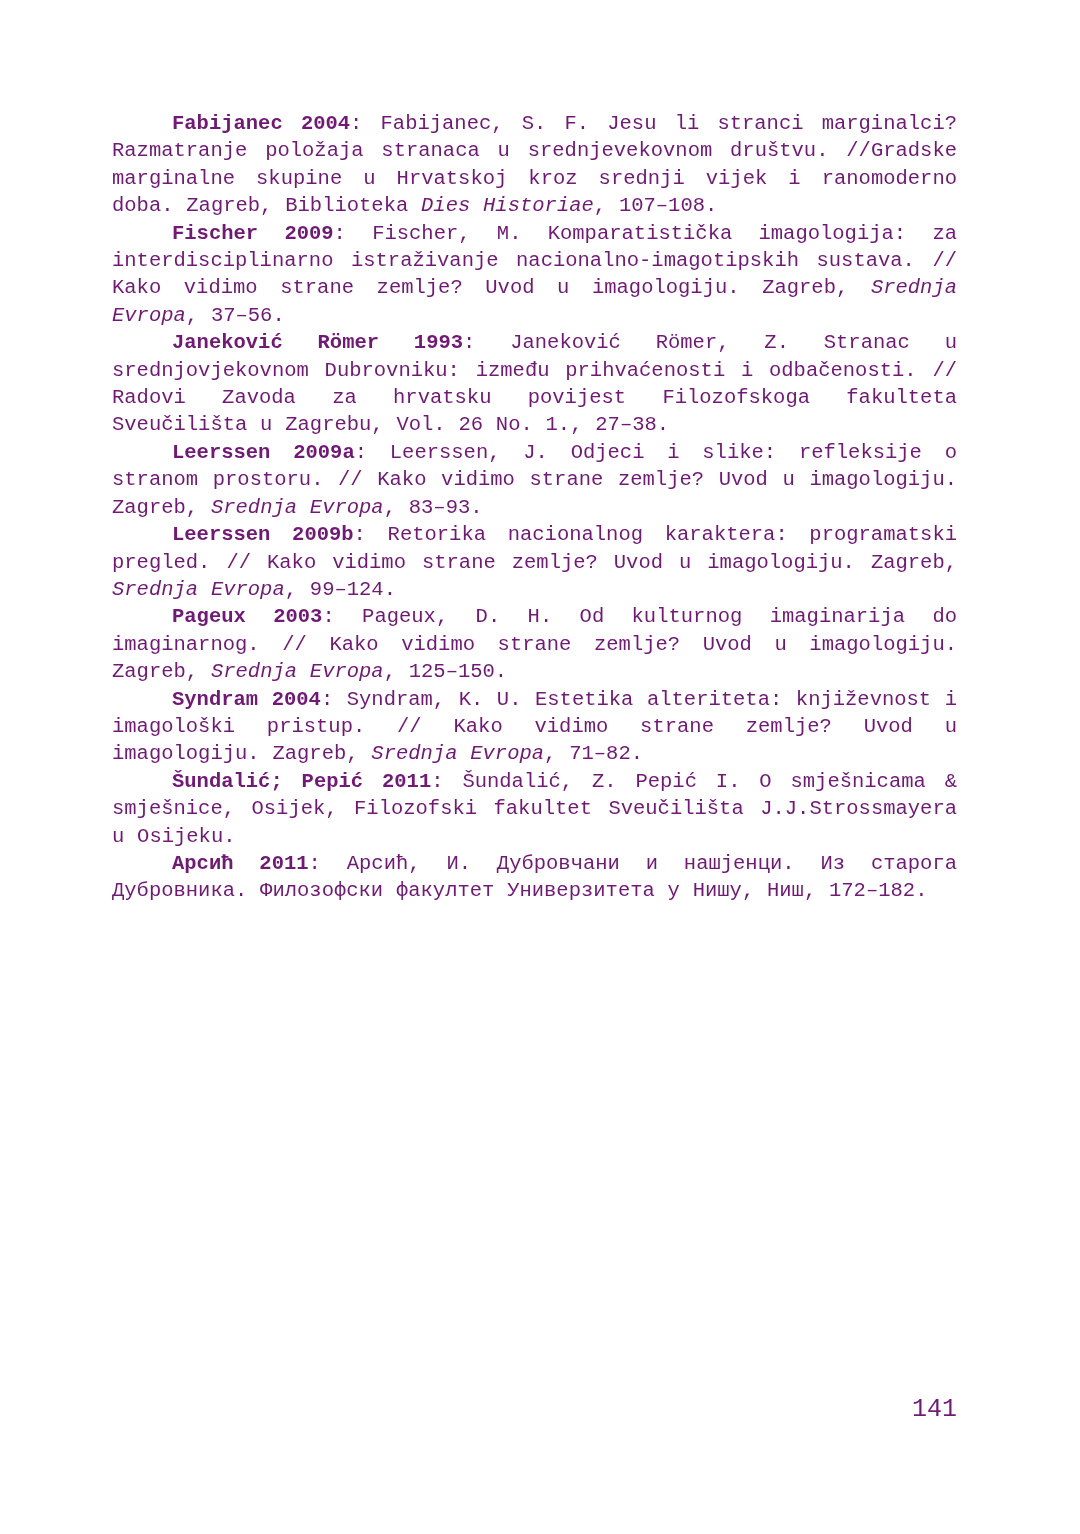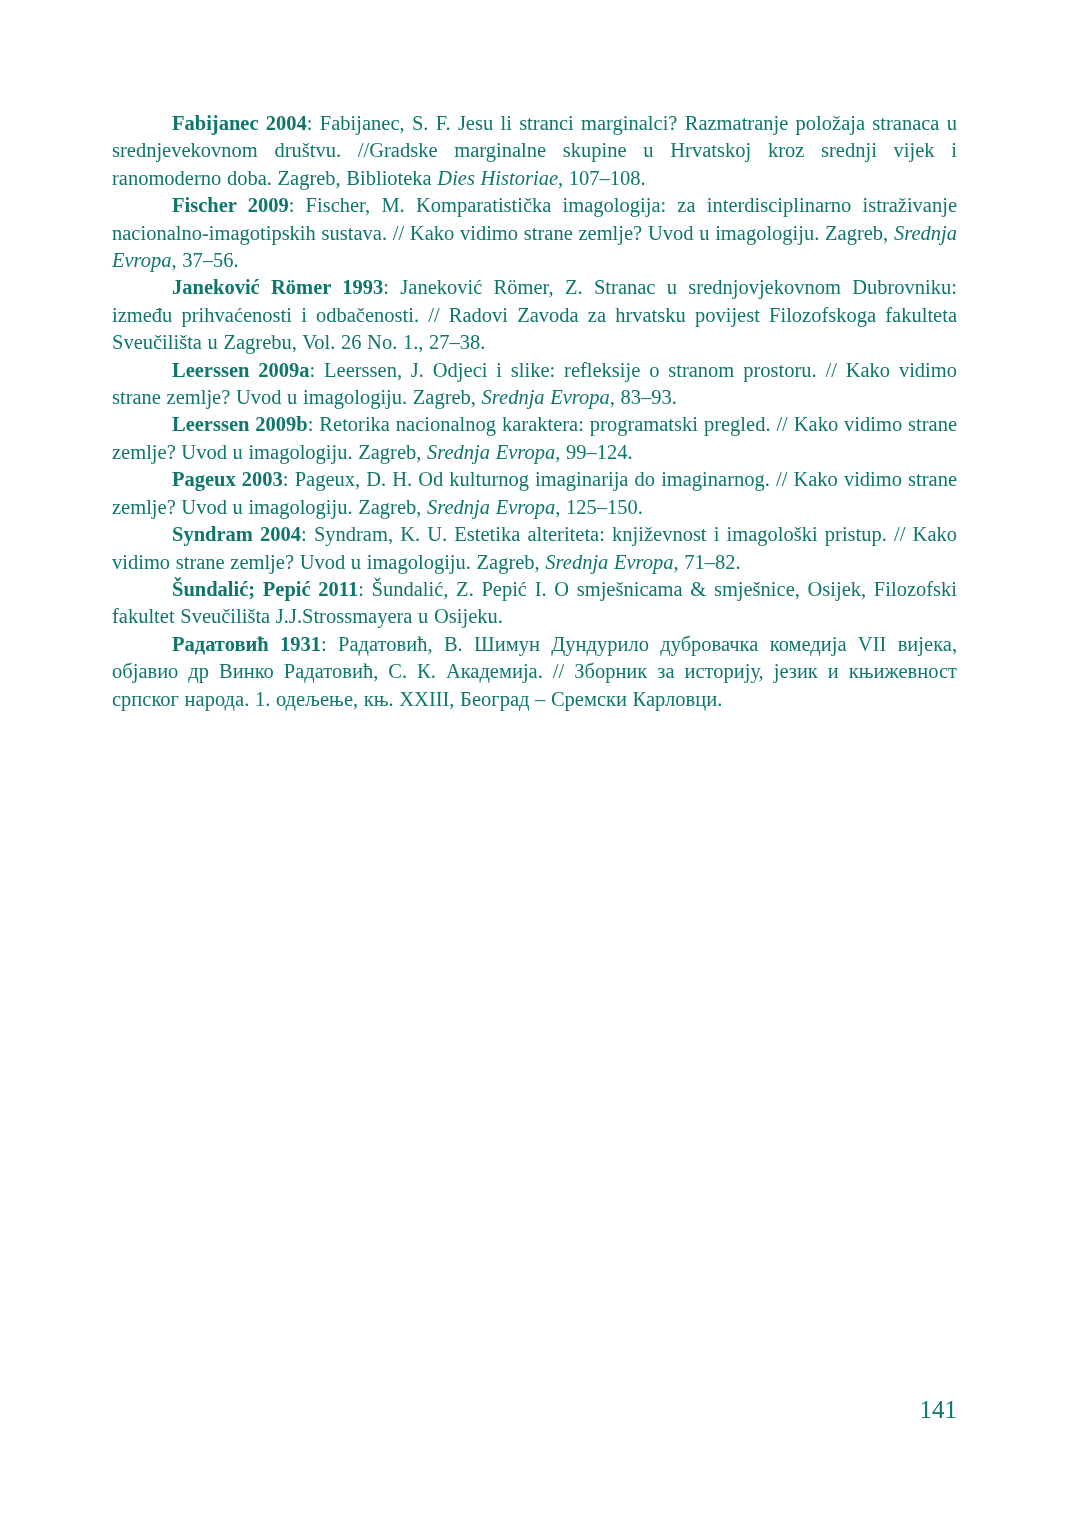--- a/index.html
+++ b/index.html
@@ -6,22 +6,22 @@
     margin: 0;
     padding: 0;
     background: #e8e8e8;
   }
   .page {
     position: relative;
     width: 1080px;
     height: 1534px;
     margin: 0 auto;
     background: #ffffff;
-    font-family: Liberation Serif, serif;
-    color: #0f766e;
+    font-family: Liberation Mono, monospace;
+    color: #701a75;
     overflow: hidden;
   }
   .content {
     position: absolute;
     left: 112px;
     top: 110px;
     width: 845px;
   }
   .entry {
     margin: 0;
@@ -50,16 +50,16 @@
 <div class="page">
   <div class="content" id="references-list">
       <p class="entry"><b>Fabijanec 2004</b><span>: Fabijanec, S. F. Jesu li stranci marginalci? Razmatranje položaja stranaca u srednjevekovnom društvu. //Gradske marginalne skupine u Hrvatskoj kroz srednji vijek i ranomoderno doba. Zagreb, Biblioteka </span><i>Dies Historiae</i><span>, 107–108.</span></p>
       <p class="entry"><b>Fischer 2009</b><span>: Fischer, M. Komparatistička imagologija: za interdisciplinarno istraživanje nacionalno-imagotipskih sustava. // Kako vidimo strane zemlje? Uvod u imagologiju. Zagreb, </span><i>Srednja Evropa</i><span>, 37–56.</span></p>
       <p class="entry"><b>Janeković Römer 1993</b><span>: Janeković Römer, Z. Stranac u srednjovjekovnom Dubrovniku: između prihvaćenosti i odbačenosti. // Radovi Zavoda za hrvatsku povijest Filozofskoga fakulteta Sveučilišta u Zagrebu, Vol. 26 No. 1., 27–38.</span></p>
       <p class="entry"><b>Leerssen 2009a</b><span>: Leerssen, J. Odjeci i slike: refleksije o stranom prostoru. // Kako vidimo strane zemlje? Uvod u imagologiju. Zagreb, </span><i>Srednja Evropa</i><span>, 83–93.</span></p>
       <p class="entry"><b>Leerssen 2009b</b><span>: Retorika nacionalnog karaktera: programatski pregled. // Kako vidimo strane zemlje? Uvod u imagologiju. Zagreb, </span><i>Srednja Evropa</i><span>, 99–124.</span></p>
       <p class="entry"><b>Pageux 2003</b><span>: Pageux, D. H. Od kulturnog imaginarija do imaginarnog. // Kako vidimo strane zemlje? Uvod u imagologiju. Zagreb, </span><i>Srednja Evropa</i><span>, 125–150.</span></p>
       <p class="entry"><b>Syndram 2004</b><span>: Syndram, K. U. Estetika alteriteta: književnost i imagološki pristup. // Kako vidimo strane zemlje? Uvod u imagologiju. Zagreb, </span><i>Srednja Evropa</i><span>, 71–82.</span></p>
       <p class="entry"><b>Šundalić; Pepić 2011</b><span>: Šundalić, Z. Pepić I. O smješnicama &amp; smješnice, Osijek, Filozofski fakultet Sveučilišta J.J.Strossmayera u Osijeku.</span></p>
-      <p class="entry"><b>Радатовић 1931</b><span>: Радатовић, В. Шимун Дундурило дубровачка комедија VII вијека, објавио др Винко Радатовић, С. К. Академија. // Зборник за историју, језик и књижевност српског народа. 1. одељење, књ. XXIII, Београд – Сремски Карловци.</span></p>
+      <p class="entry"><b>Арсић 2011</b><span>: Арсић, И. Дубровчани и нашјенци. Из старога Дубровника. Филозофски факултет Универзитета у Нишу, Ниш, 172–182.</span></p>
     </div>
   <div class="page-number">141</div>
 </div>
 
 </body></html>

